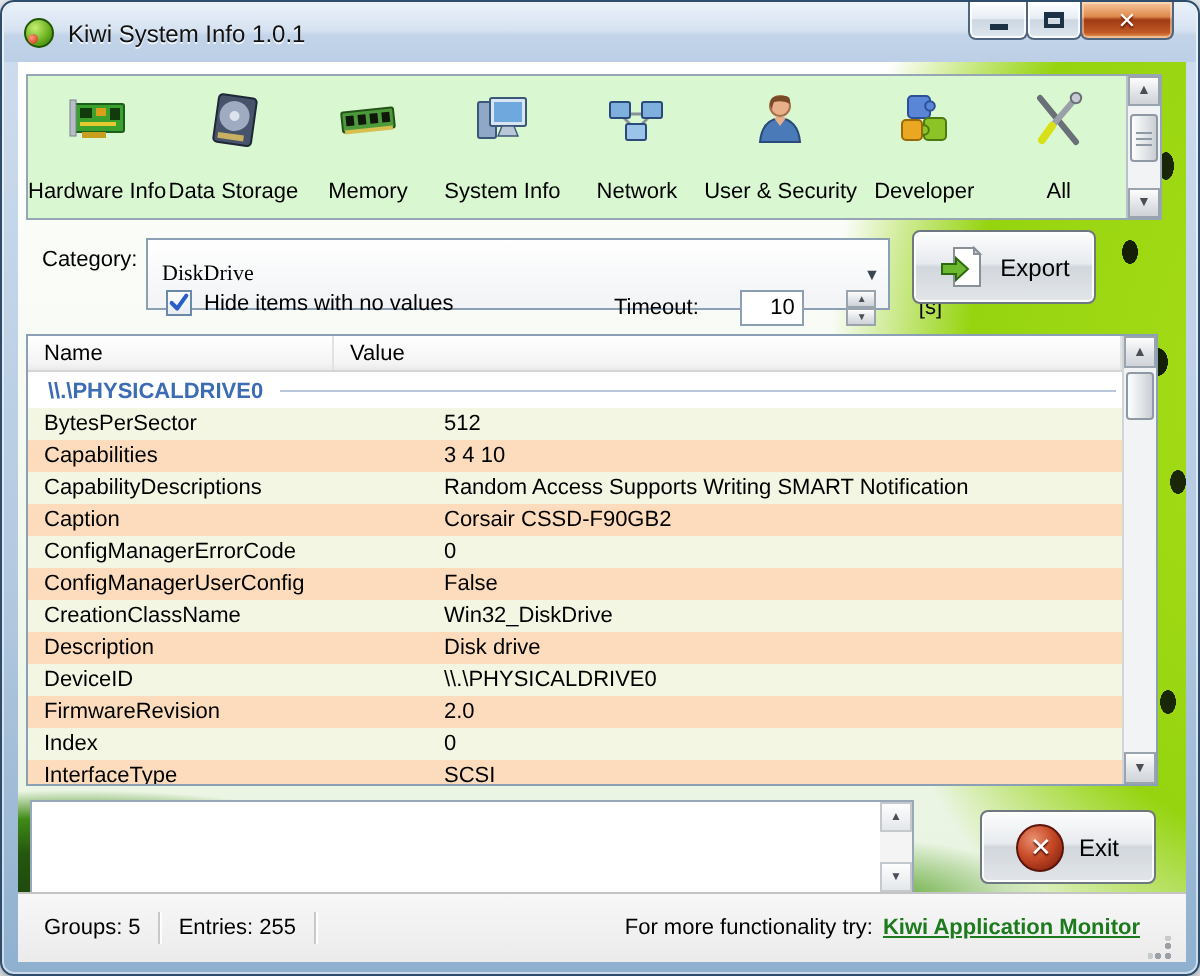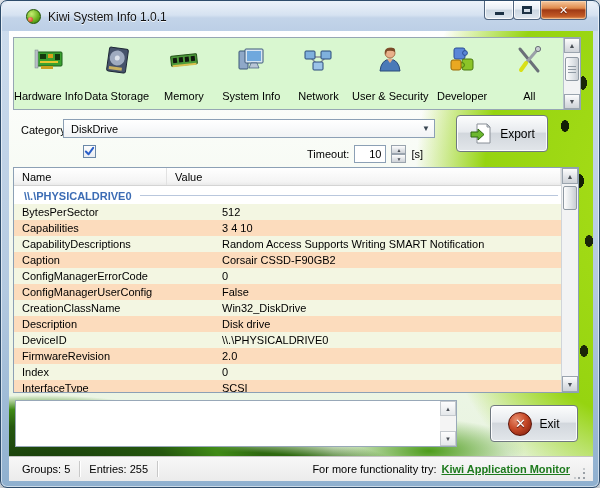--- a/index.html
+++ b/index.html
@@ -8,21 +8,21 @@
     position:relative; width:600px; height:488px; margin:0 auto;
     border:1px solid #2e4c6b; border-radius:7px;
     background:linear-gradient(180deg,#cfdeef 0%,#b3c9e0 60%,#8fb0cf 100%);
     box-shadow:inset 0 0 0 1px rgba(255,255,255,.55), 0 2px 6px rgba(0,0,0,.35);
     overflow:hidden; font-size:11px; color:#000;
   }
   
   .titlebar{ position:absolute; left:1px; right:1px; top:1px; height:29px;
     border-radius:6px 6px 0 0;
     background:linear-gradient(180deg,#eaf1f9 0%,#d6e2f1 45%,#c3d4e9 55%,#bccfe6 100%);
-    display:flex; align-items:center; padding-left:24px; }
+    display:flex; align-items:center; padding-left:10px; }
   .app-icon{ width:15px; height:15px; border-radius:50%;
     background:radial-gradient(circle at 35% 30%, #c6ee72 0%, #6cb322 55%, #2f7409 100%);
     border:1px solid #225505; position:relative; flex:none;}
   .app-icon::after{ content:""; position:absolute; left:1px; bottom:1px; width:5px; height:5px;
     border-radius:50%; background:radial-gradient(circle at 35% 35%, #ff9a7a, #c23010);}
   .title-text{ margin-left:7px; font-size:12px; color:#111; text-shadow:0 1px 0 rgba(255,255,255,.8);}
   .winbtns{ position:absolute; top:0; right:12px; display:flex; }
   .winbtn{ height:19px; border:1px solid #50657f; border-top:none; margin-left:-1px;
     border-radius:0 0 4px 4px; display:flex; align-items:center; justify-content:center;
     background:linear-gradient(180deg,#fdfeff 0%,#e8eef5 45%,#ccd7e2 50%,#dfe7ef 100%);
@@ -66,31 +66,31 @@
   .sb-thumb{ background:linear-gradient(90deg,#fdfdfd,#dfe3e7 60%,#c9ced4); border:1px solid #8f99a3; border-radius:2px;}
   .tb-scroll{ width:17px; display:flex; flex-direction:column; border-left:1px solid #b8c2cc;}
   .tb-scroll .sb-btn{ height:15px; font-size:7px;}
   .tb-scroll .sb-track{ flex:1; position:relative;}
   .tb-scroll .sb-thumb{ position:absolute; left:1px; right:1px; top:4px; height:24px;
     display:flex; align-items:center; justify-content:center;}
   .grip-lines{ width:8px; height:7px;
     background:repeating-linear-gradient(180deg,#8f99a3 0 1px,transparent 1px 3px);}
   
   .cat-label{ position:absolute; left:12px; top:93px; }
-  .combo{ position:absolute; left:54px; top:88px; width:372px; height:19px;
+  .combo{ position:absolute; left:64px; top:88px; width:372px; height:36px;
     border:1px solid #8ca0b5; background:linear-gradient(180deg,#ffffff,#f1f3f5);
-    display:flex; align-items:center; padding-left:7px; cursor:default;}
+    display:flex; align-items:center; padding-left:7px; cursor:default;font-family:Liberation Serif, serif;}
   .combo-value{ flex:1; }
   .combo-arrow{ width:16px; font-size:8px; color:#3a4652; text-align:center;}
   .checkrow{ position:absolute; left:74px; top:114px; display:flex; align-items:center; gap:6px;}
   .checkbox{ width:13px; height:13px; border:1px solid #6a88a8;
     background:linear-gradient(180deg,#fdfdfd,#e9edf1); display:flex; align-items:center;
     justify-content:center; cursor:default;}
   .checkbox svg{ width:11px; height:11px;}
-  .timeout{ position:absolute; left:298px; top:114px; display:flex; align-items:center; gap:5px;}
+  .timeout{ position:absolute; left:298px; top:114px; display:flex; align-items:center; gap:21px;}
   .spin-input{ width:32px; height:18px; border:1px solid #8ca0b5; background:#fff;
     display:flex; align-items:center; justify-content:flex-end; padding-right:4px;}
   .spinner{ display:flex; flex-direction:column; width:15px; height:18px;}
   .spinner .sb-btn{ flex:1; font-size:5px;}
   
   .push-btn{ border:1px solid #6f7880; border-radius:4px;
     background:linear-gradient(180deg,#fcfdfd 0%,#e7eaee 45%,#d2d7dd 50%,#e2e6ea 100%);
     box-shadow:inset 0 0 0 1px rgba(255,255,255,.9);
     display:flex; align-items:center; justify-content:center; gap:7px; font-size:12px; cursor:default;}
   .export-btn{ position:absolute; left:447px; top:84px; width:92px; height:37px;}
@@ -121,21 +121,21 @@
   .grid-scroll .sb-btn{ height:16px; font-size:7px;}
   .grid-scroll .sb-track{ flex:1; position:relative;}
   .grid-scroll .sb-thumb{ position:absolute; left:1px; right:1px; top:2px; height:24px;}
   
   .logbox{ position:absolute; left:6px; top:369px; width:442px; height:47px;
     background:#fff; border:1px solid #98a8b8; }
   .log-scroll{ position:absolute; right:0; top:0; bottom:0; width:16px;
     display:flex; flex-direction:column; justify-content:space-between; background:#f4f4f4;}
   .log-scroll .sb-btn{ height:15px; font-size:6px; border:1px solid #c4c9ce; background:linear-gradient(180deg,#fdfdfd,#e4e7ea);}
   
-  .statusbar{ position:absolute; left:0; right:0; bottom:0; height:25px;
+  .statusbar{ position:absolute; left:0; right:0; bottom:0; height:35px;
     background:linear-gradient(180deg,#f7f7f7,#ebebeb); border-top:1px solid #c4c4c4;
     display:flex; align-items:center; padding:0 4px;}
   .sb-cell{ padding:0 9px; white-space:nowrap;}
   .sb-sep{ width:1px; height:16px; background:#c8c8c8; box-shadow:1px 0 0 #fff;}
   .sb-spacer{ flex:1;}
   .promo-link{ color:#1d7a1d; font-weight:bold; text-decoration:underline; margin:0 4px 0 5px; cursor:pointer;}
   .grip{ width:13px; height:13px; margin-right:2px; align-self:flex-end;
     background:
       radial-gradient(1.5px 1.5px at 10px 10px,#9aa0a6 98%,transparent),
       radial-gradient(1.5px 1.5px at 10px 5px,#9aa0a6 98%,transparent),
@@ -265,20 +265,21 @@
       <div class="combo-value">DiskDrive</div>
       <div class="combo-arrow">▼</div>
     </div>
 
     <div class="checkrow">
       <div class="checkbox">
         <svg viewBox="0 0 12 12">
           <path d="M2 6 L5 9 L10 2" stroke="#2a5fc8" stroke-width="2.2" fill="none" stroke-linecap="round" stroke-linejoin="round"></path>
         </svg>
       </div>
+      <div>Hide items with no values</div>
     </div>
 
     <div class="timeout">
       <div>Timeout:</div>
       <div class="spin-input">10</div>
       <div class="spinner">
         <div class="sb-btn">▲</div>
         <div class="sb-btn">▼</div>
       </div>
       <div>[s]</div>

